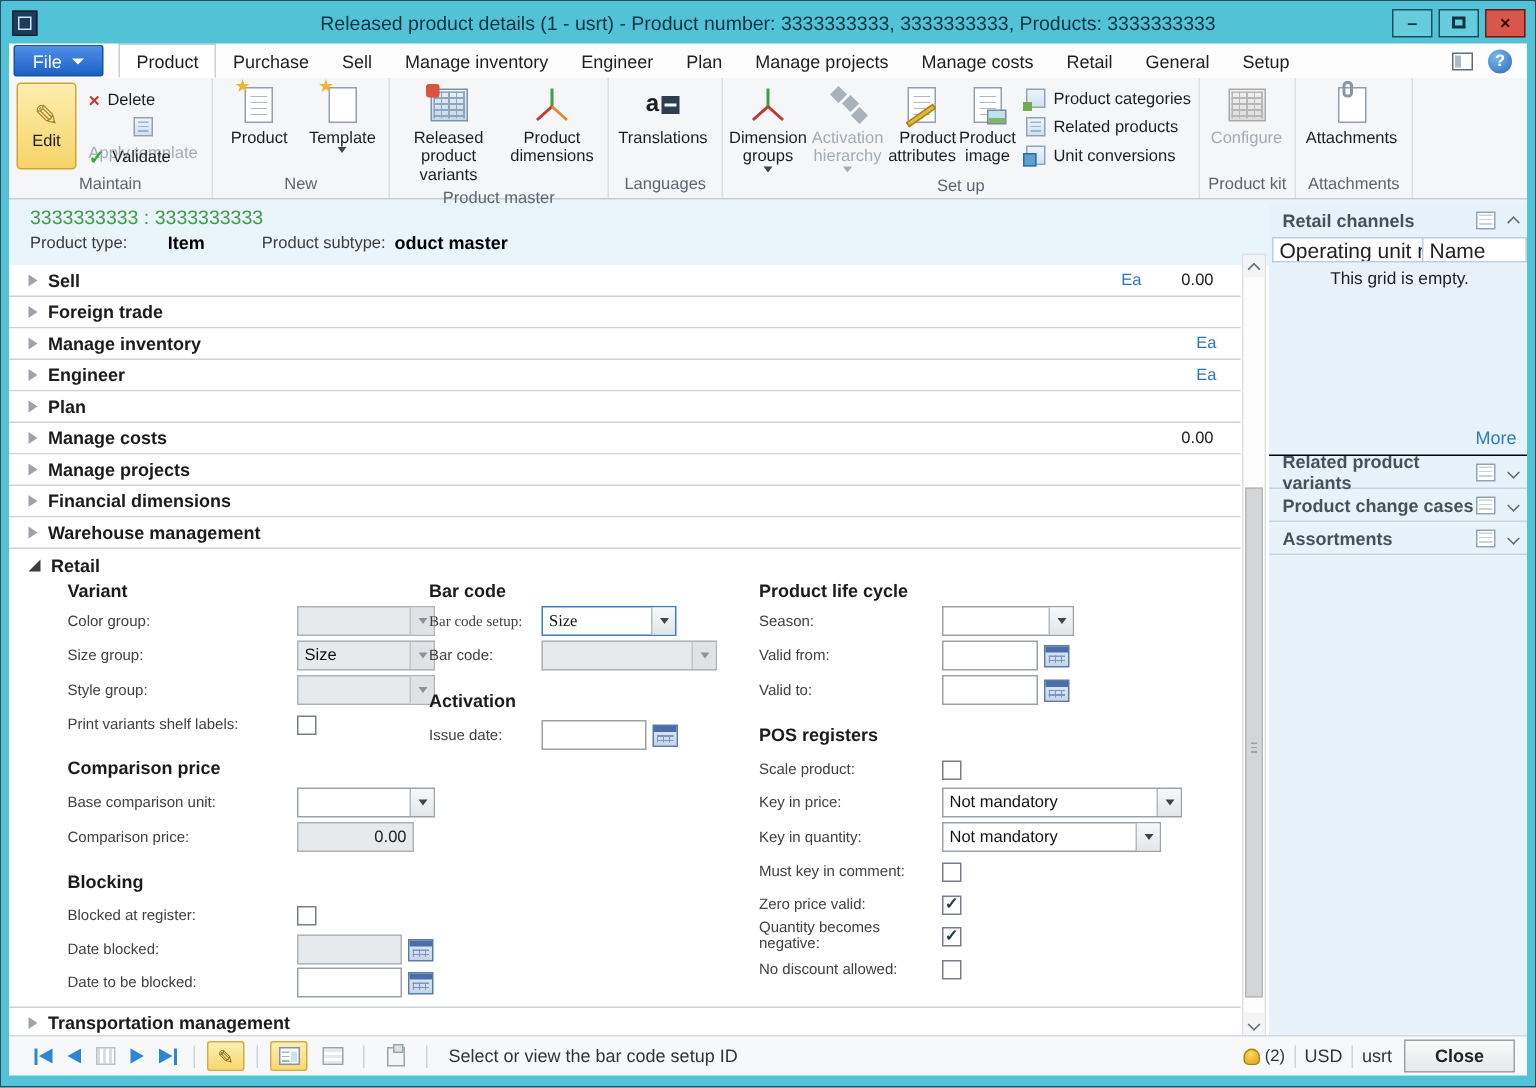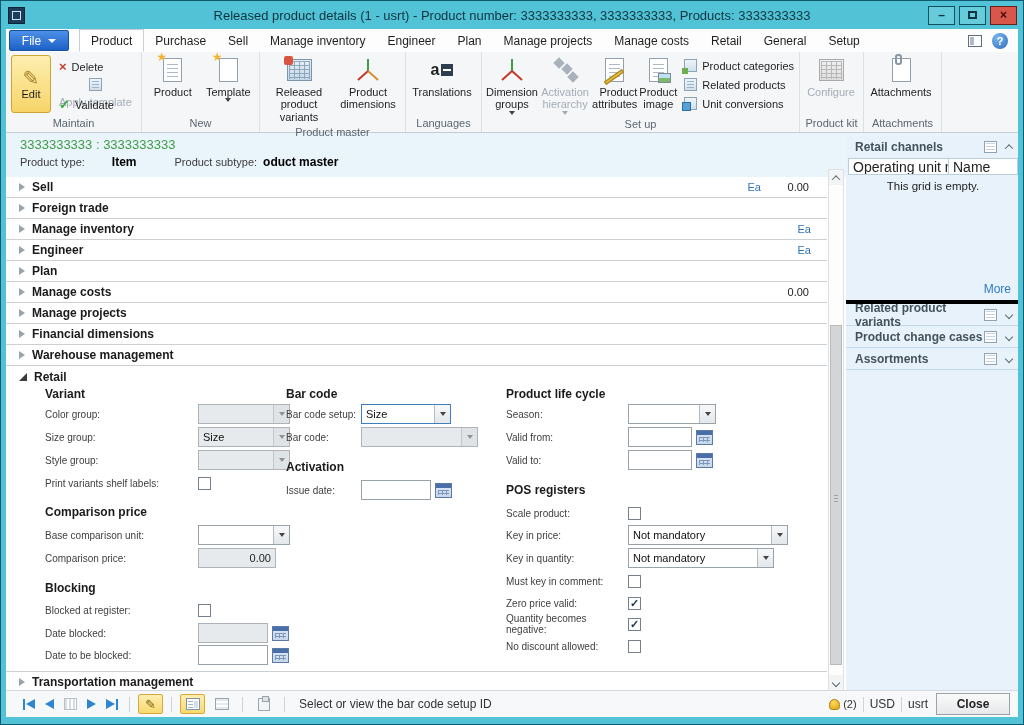--- a/index.html
+++ b/index.html
@@ -114,21 +114,21 @@
   .sb-btn { position:absolute; left:0; right:0; height:15px; display:flex; align-items:center; justify-content:center; background:#f3f4f5; cursor:pointer; }
   .sb-btn.up { top:0; } .sb-btn.down { bottom:0; }
   .chv { width:6px; height:6px; border-right:1.6px solid #5b6770; border-bottom:1.6px solid #5b6770; display:inline-block; }
   .chv.up { transform:rotate(-135deg) translate(-1px,-1px); }
   .chv.down { transform:rotate(45deg); }
   .sb-thumb { position:absolute; left:1px; right:1px; top:155px; height:340px; background:#d3d5d7; border:1px solid #b7babd; cursor:pointer; }
   .sb-grip { position:absolute; left:3px; right:3px; top:50%; height:7px; background:repeating-linear-gradient(#9fa3a6 0 1px,transparent 1px 3px); }
 
   
   .fb { position:absolute; left:845px; top:135px; width:174px; bottom:34px; background:#e7f2fa; z-index:5; font-size:12px; }
-  .fb-sec1 { position:relative; height:168px; border-bottom:4px solid #000000; }
+  .fb-sec1 { position:relative; height:168px; border-bottom:1px solid #000000; }
   .fb-h { display:flex; align-items:center; height:22px; padding:0 8px 0 9px; font-weight:bold; color:#44525c; cursor:pointer; border-bottom:1px solid #cfe2ee; }
   .fb-h.plain { border-bottom:1px solid #c2d8e6; }
   .gi { width:13px; height:12px; border:1px solid #8fa3b5; background:#fff; position:relative; margin-left:auto; flex:0 0 auto; }
   .gi::before { content:""; position:absolute; inset:1px; background:repeating-linear-gradient(#c7d4e0 0 1px,transparent 1px 3px); }
   .fb-chv { margin-left:9px; flex:0 0 auto; cursor:pointer; }
   .fb-grid { display:flex; margin:0 2px; }
   .fb-cell { background:#fff; border:1px solid #b9cfdd; height:17px; font-size:14px; color:#222; display:flex; align-items:center; padding:0 4px; white-space:nowrap; overflow:hidden; }
   .fb-cell.c1 { flex:1; border-right:none; }
   .fb-cell.c2 { width:70px; }
   .fb-empty { text-align:center; margin-top:5px; font-size:11.5px; color:#1e1e1e; font-weight:normal; }
@@ -499,21 +499,21 @@
         </div>
         <div class="frow" style="top:257px;">
           <span class="flabel lw1">Date to be blocked:</span>
           <div class="tinput" style="width:70px;"></div>
           <span class="cal"></span>
         </div>
       </div>
 
       <div class="rcol rc2">
         <div class="fhead" style="top:0;">Bar code</div>
-        <div class="frow" style="top:16px;">
+        <div class="frow" style="top:16px;font-family:Liberation Serif, serif;">
           <span class="flabel lw2">Bar code setup:</span>
           <div class="combo focus" style="width:90px;">
               <span>Size</span>
               <span class="arr">
                 <span class="mini-caret"></span>
               </span>
             </div>
         </div>
         <div class="frow" style="top:39px;">
           <span class="flabel lw2">Bar code:</span>

